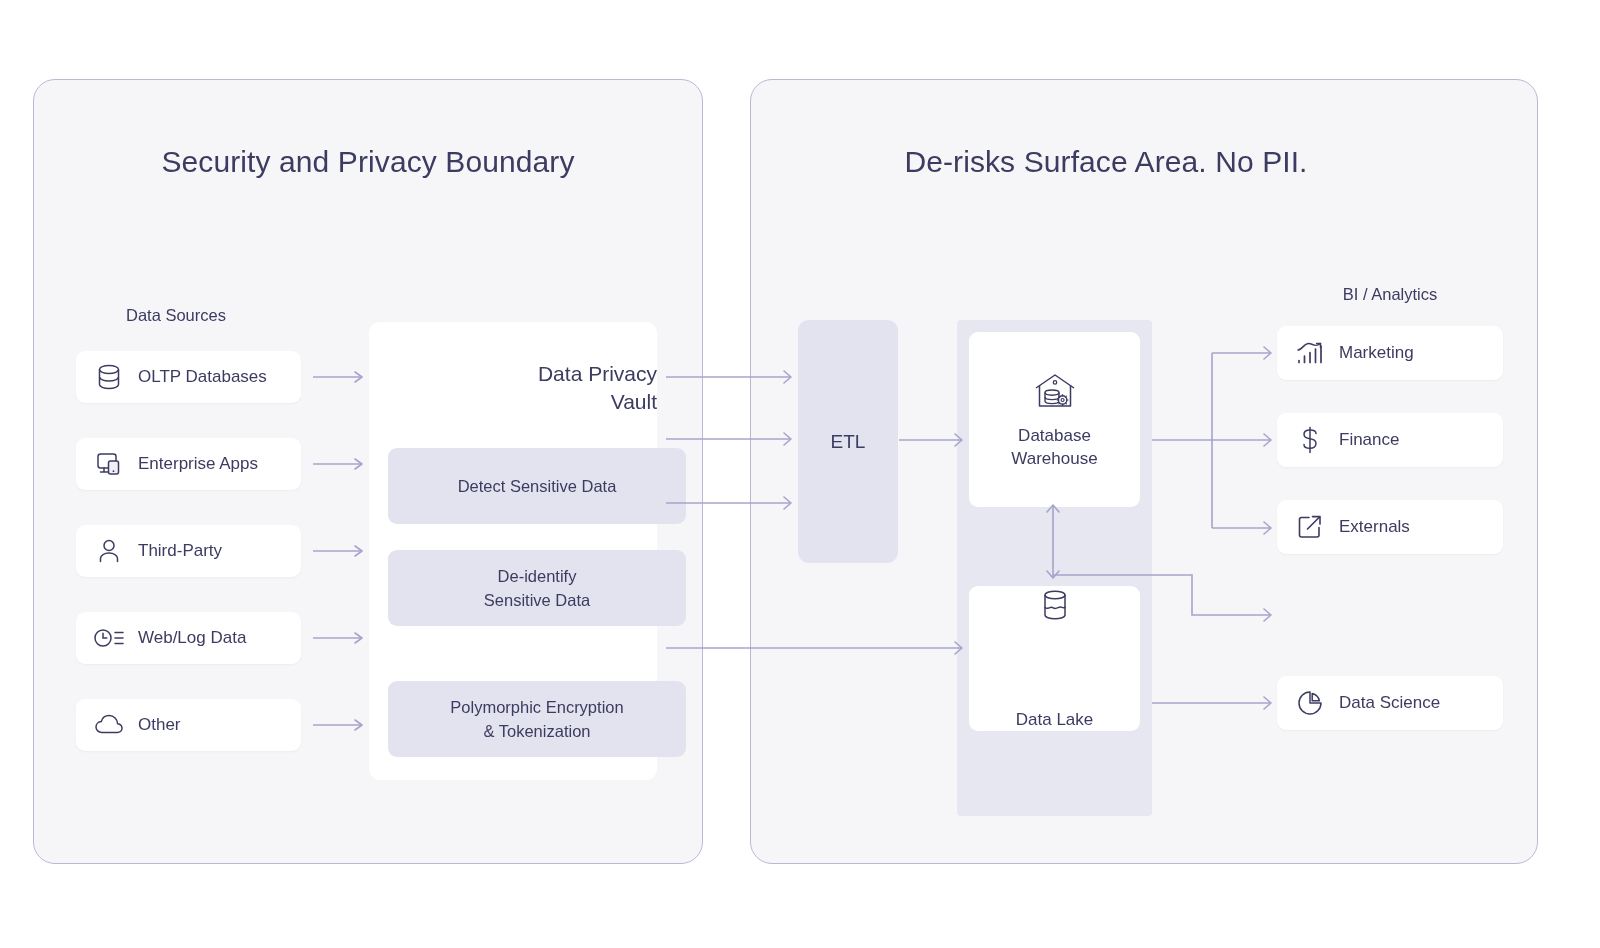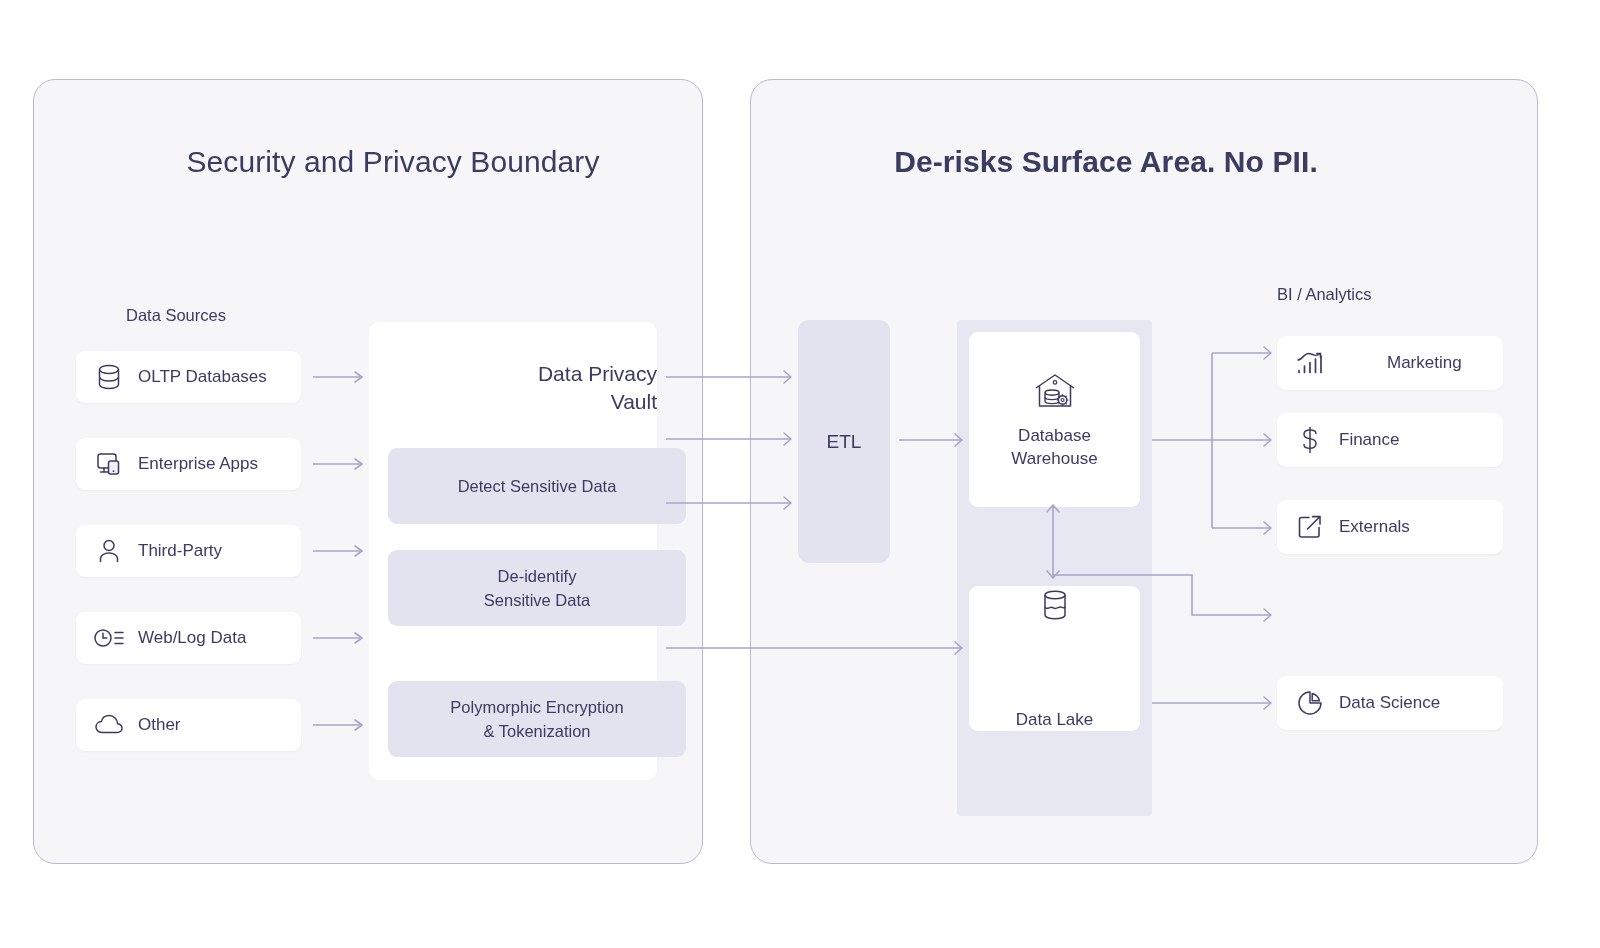--- a/index.html
+++ b/index.html
@@ -46,21 +46,21 @@
 
   
   .caption {
     position: absolute;
     font-size: 16.5px;
     color: #3c3b61;
     font-weight: 400;
     white-space: nowrap;
   }
   #caption-sources   { left: 126px;  top: 306px; }
-  #caption-bi        { left: 1277px; top: 285px; width: 226px; }
+  #caption-bi        { left: 1277px; top: 285px; width: 226px; text-align: center; }
 
   
   .card {
     position: absolute;
     background: #ffffff;
     border-radius: 9px;
     box-sizing: border-box;
     display: flex;
     align-items: center;
     box-shadow: 0 1px 2px rgba(60,59,97,0.05);
@@ -119,21 +119,21 @@
   }
   #vbox-0 { top: 126px; height: 76px; }
   #vbox-1 { top: 228px; height: 76px; }
   #vbox-2 { top: 330px; height: 76px; margin-top: 29px; }
 
   
   #etl {
     position: absolute;
     left: 798px;
     top: 320px;
-    width: 92px;
+    width: 100px;
     height: 243px;
     background: #e3e3ef;
     border-radius: 11px;
     display: flex;
     align-items: center;
     justify-content: center;
     font-size: 19px;
     color: #3c3b61;
   }
 
@@ -190,21 +190,21 @@
   }
 
   svg.glyph { display: block; }
 </style>
 </head>
 <body>
 
 <div id="canvas">
 
   <div class="panel" id="panel-left"></div>
-  <div class="panel-title" id="title-left" style="left:33px;width:670px;padding-left:25px;">Security and Privacy Boundary</div>
+  <div class="panel-title" id="title-left" style="left:33px;width:670px;">Security and Privacy Boundary</div>
 
   <div class="caption" id="caption-sources">Data Sources</div>
 
   <div class="card src-card" style="top:351px;">
     <span class="ico">
       <svg class="glyph" width="26" height="28" viewBox="0 0 26 28" aria-hidden="true">
         <ellipse cx="13" cy="6.5" rx="9.5" ry="4" fill="none" stroke="#3c3b61" stroke-width="1.5"></ellipse>
         <path d="M3.5 6.5 V21.5 C3.5 23.7 7.8 25.5 13 25.5 C18.2 25.5 22.5 23.7 22.5 21.5 V6.5" fill="none" stroke="#3c3b61" stroke-width="1.5"></path>
         <path d="M3.5 14 C3.5 16.2 7.8 18 13 18 C18.2 18 22.5 16.2 22.5 14" fill="none" stroke="#3c3b61" stroke-width="1.5"></path>
       </svg>
@@ -271,21 +271,21 @@
     </div>
     <div class="vault-box" id="vbox-2">
       <span>
         <span>Polymorphic Encryption</span><br>
         <span>&amp; Tokenization</span>
       </span>
     </div>
   </div>
 
   <div class="panel" id="panel-right"></div>
-  <div class="panel-title" id="title-right" style="left:750px;width:712px;font-weight:bold;">De-risks Surface Area. No PII.</div>
+  <div class="panel-title" id="title-right" style="left:750px;width:712px;">De-risks Surface Area. No PII.</div>
 
   <div id="etl">
     <span>ETL</span>
   </div>
 
   <div id="store-group">
     <div class="store-card" id="store-warehouse">
       <span>
         <svg class="glyph" width="48" height="42" viewBox="0 0 48 42" aria-hidden="true">
           <path d="M5 18 L24 5 L43 18" fill="none" stroke="#3c3b61" stroke-width="1.5" stroke-linejoin="round"></path>
@@ -314,21 +314,21 @@
           <path d="M9 9 V29 C9 31.1 13.5 32.8 19 32.8 C24.5 32.8 29 31.1 29 29 V9" fill="none" stroke="#3c3b61" stroke-width="1.5"></path>
           <path d="M9 21.5 C11.5 24.2 14.3 19.8 17.2 21.8 C20.5 24 23 20 25.4 21.2 C26.8 21.9 28 22.3 29 21.4" fill="none" stroke="#3c3b61" stroke-width="1.5" stroke-linecap="round"></path>
         </svg>
       </span>
       <span class="store-label">Data Lake</span>
     </div>
   </div>
 
   <div class="caption" id="caption-bi">BI / Analytics</div>
 
-  <div class="card bi-card" style="top:336px;gap:48px;">
+  <div class="card bi-card" style="top:326px;">
     <span class="ico">
       <svg class="glyph" width="30" height="28" viewBox="0 0 30 28" aria-hidden="true">
         <path d="M3 11 C7 11 9 4.5 13.5 4.5 C18 4.5 20 9 25.5 4.5" fill="none" stroke="#3c3b61" stroke-width="1.5" stroke-linecap="round"></path>
         <path d="M25.5 4.5 H21.6 M25.5 4.5 V8.4" fill="none" stroke="#3c3b61" stroke-width="1.5" stroke-linecap="round"></path>
         <path d="M4 21.5 V23.5 M9.5 17 V23.5 M15 13.5 V23.5 M20.5 10 V23.5 M26 7 V23.5" fill="none" stroke="#3c3b61" stroke-width="1.7" stroke-linecap="round"></path>
       </svg>
     </span>
     <span class="lbl">Marketing</span>
   </div>
 

